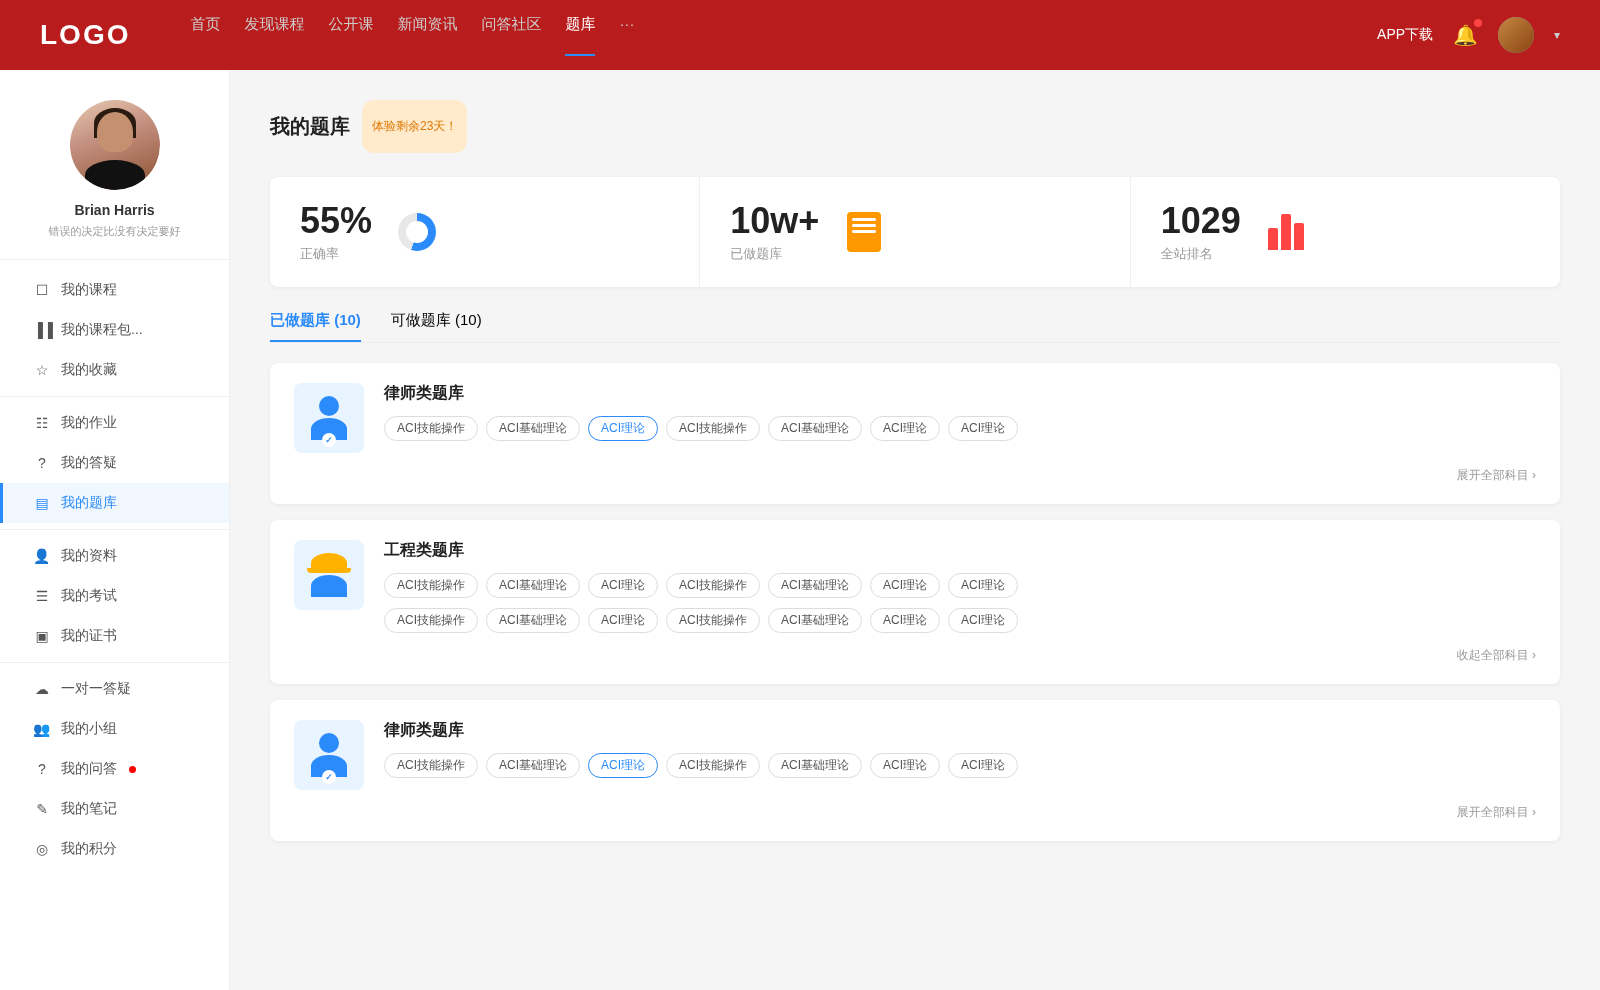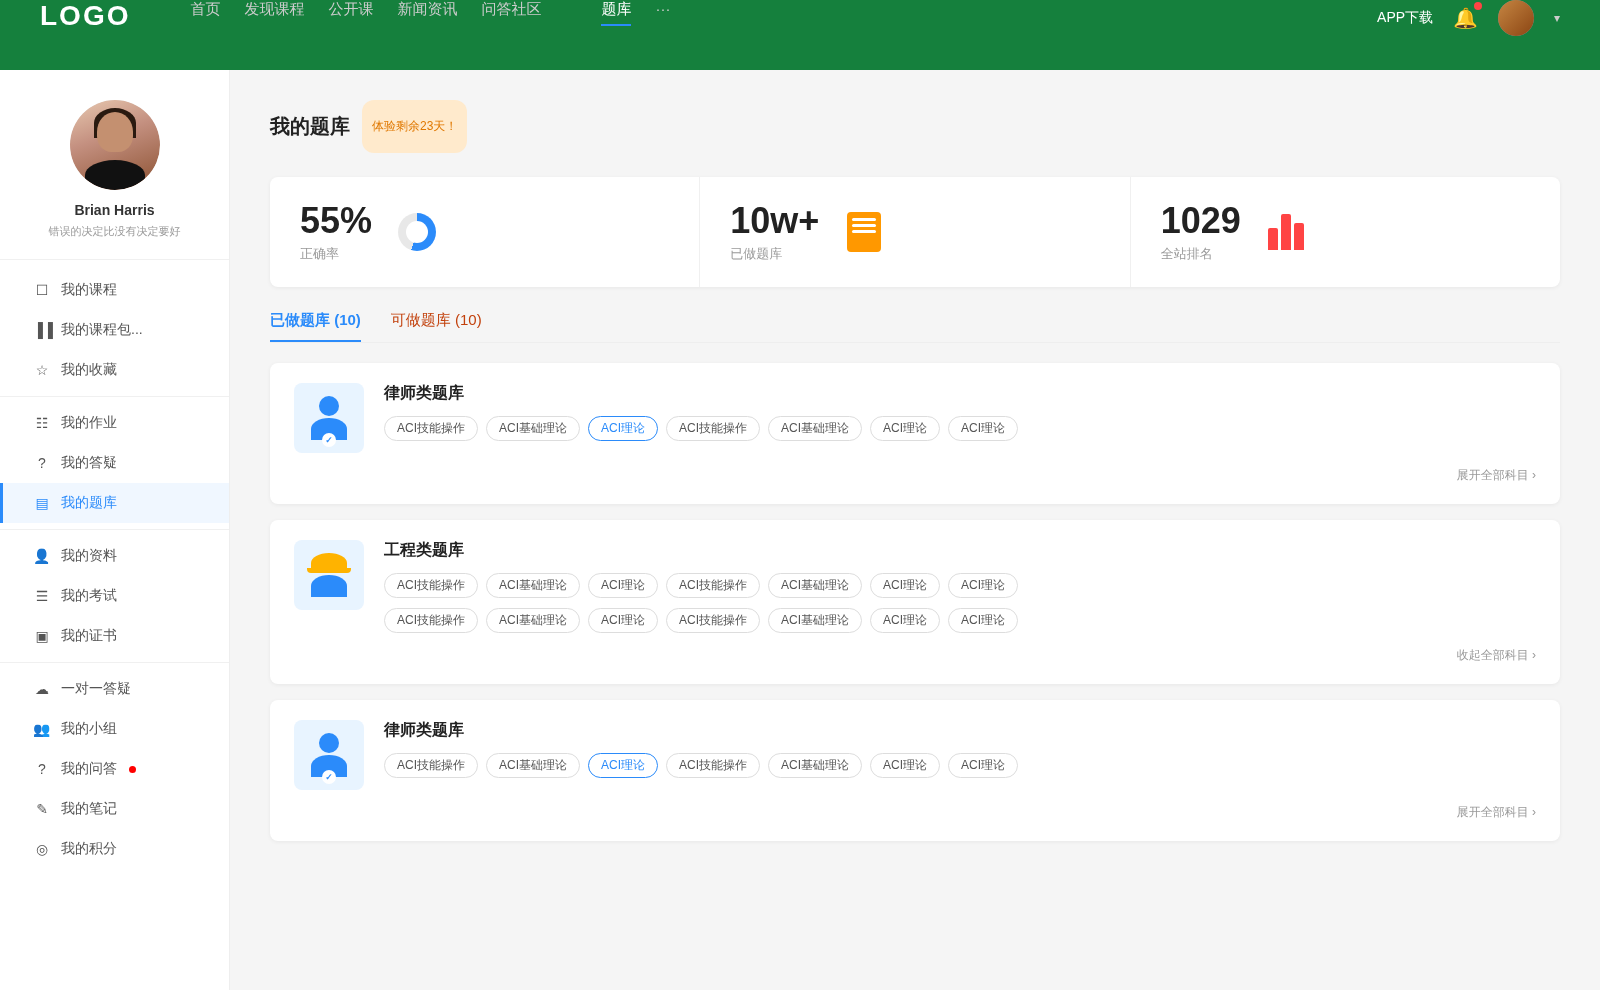--- a/index.html
+++ b/index.html
@@ -1,23 +1,23 @@
 <!DOCTYPE html>
 <html><head>
   <meta charset="utf-8">
   <style>
     * { box-sizing: border-box; margin: 0; padding: 0; }
     body { font-family: "PingFang SC", "Microsoft YaHei", sans-serif; background: #f5f5f5; color: #333; }
 
     
     .navbar {
-      background: #15803d;
+      background: #b91c1c;
       height: 70px;
       display: flex;
-      align-items: flex-start;
+      align-items: center;
       padding: 0 40px;
       position: fixed;
       top: 0; left: 0; right: 0;
       z-index: 100;
     }
     .navbar-logo {
       color: #fff;
       font-size: 28px;
       font-weight: bold;
       letter-spacing: 2px;
@@ -30,22 +30,21 @@
     }
     .navbar-nav a {
       color: #ccc;
       text-decoration: none;
       font-size: 15px;
       cursor: pointer;
     }
     .navbar-nav a.active {
       color: #fff;
       border-bottom: 2px solid #2b8bfa;
-      padding-bottom: 5px;
-      margin-left: 36px;
+      padding-bottom: 20px;
     }
     .navbar-right {
       display: flex;
       align-items: center;
       gap: 20px;
       color: #fff;
     }
     .navbar-app-download { font-size: 14px; cursor: pointer; }
     .navbar-bell {
       position: relative;
@@ -272,21 +271,21 @@
     
     .tabs {
       display: flex;
       gap: 30px;
       margin-bottom: 20px;
       border-bottom: 1px solid #eee;
       padding-bottom: 0;
     }
     .tab {
       font-size: 15px;
-      color: #c2410c;
+      color: #000000;
       cursor: pointer;
       padding-bottom: 10px;
       border-bottom: 2px solid transparent;
     }
     .tab.active {
       color: #2b8bfa;
       border-bottom: 2px solid #2b8bfa;
       font-weight: 700;
     }
 

